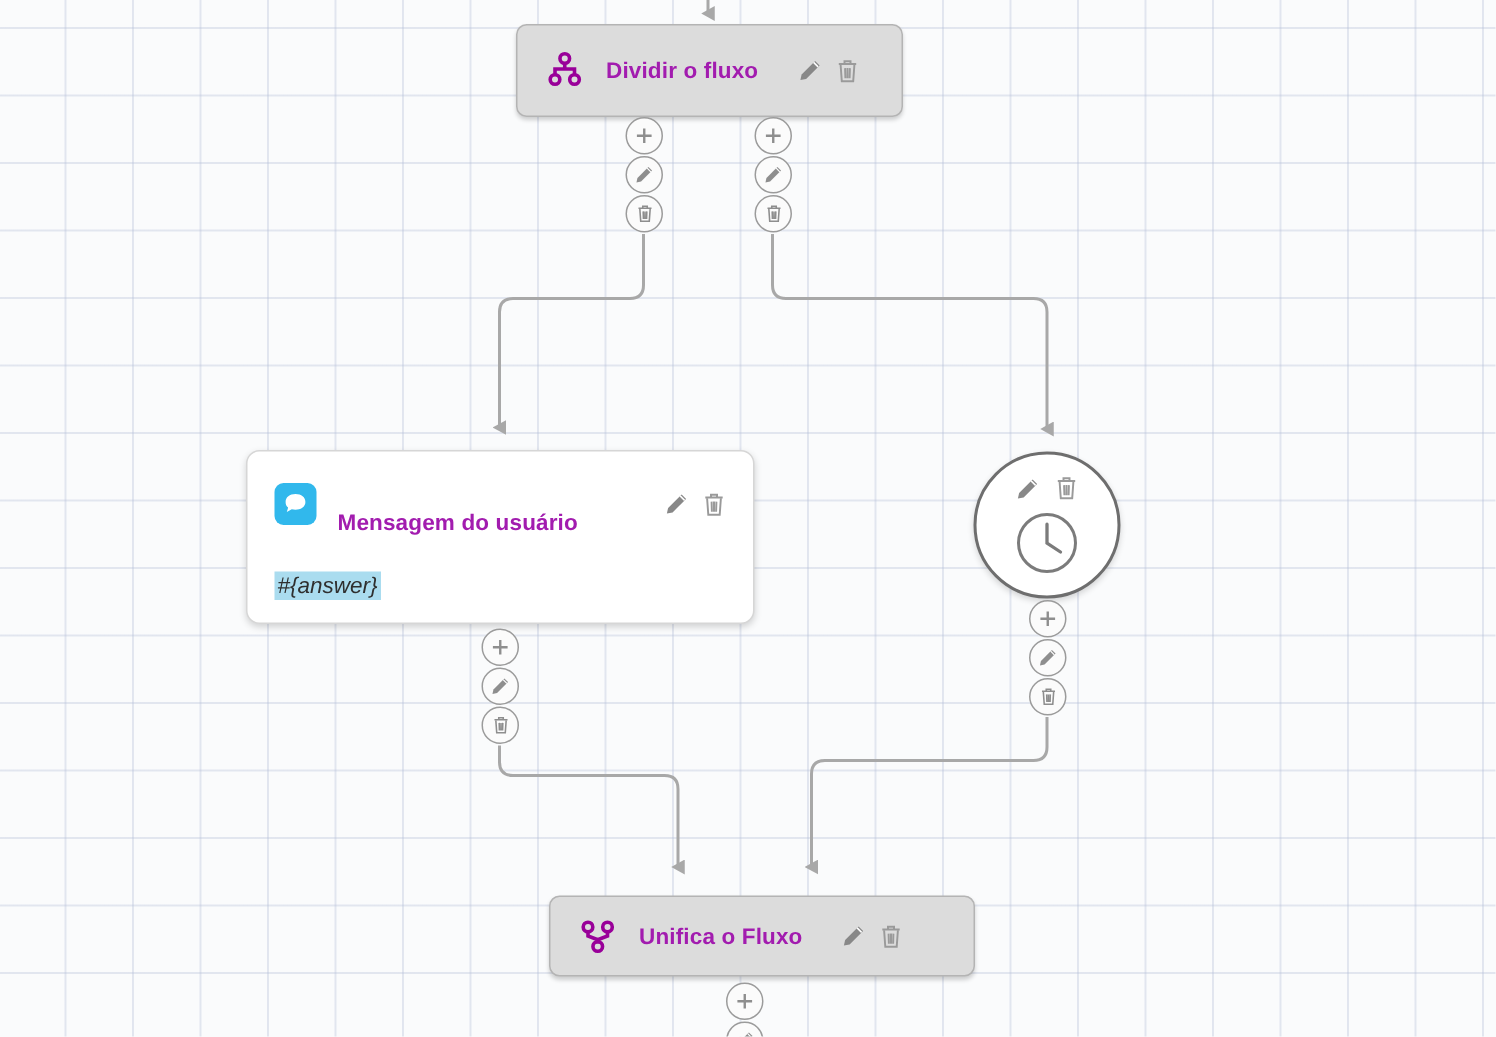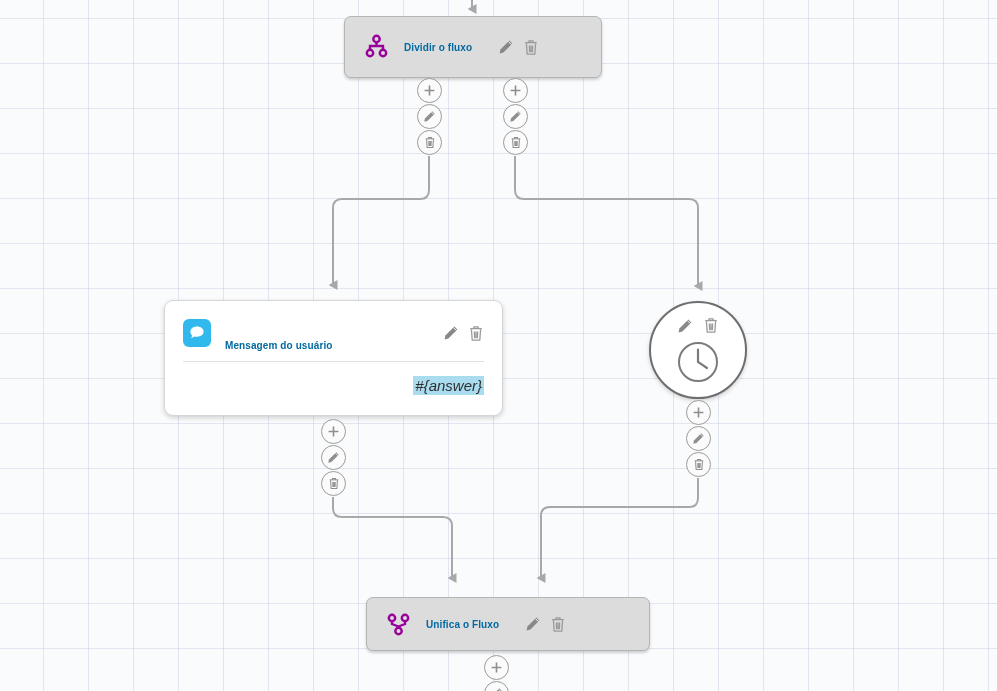--- a/index.html
+++ b/index.html
@@ -72,23 +72,23 @@
     background: #ffffff;
     border: 2px solid #6e6e6e;
     border-radius: 50%;
     box-shadow: 0 2px 4px rgba(0,0,0,0.16);
     display: flex;
     flex-direction: column;
     align-items: center;
   }
 
   .node-title {
-    font-size: 10px;
+    font-size: 15px;
     font-weight: bold;
-    color: #0369a1;
+    color: #a21caf;
     white-space: nowrap;
     letter-spacing: .1px;
   }
 
   .node-icon {
     display: inline-flex;
     align-items: center;
     justify-content: center;
     flex: none;
   }
@@ -115,21 +115,21 @@
   .card-head .node-title { margin-left: 14px; margin-top: 25px; }
   .card-head .tool-group { margin-left: auto; }
   .card-divider {
     height: 1px;
     background: #e2e2e2;
     margin: 0 18px;
   }
   .card-body {
     display: flex;
     align-items: center;
-    justify-content: flex-end;
+    justify-content: flex-start;
     padding: 14px 18px 18px 18px;
   }
   .var-token {
     font-family: "Liberation Sans", sans-serif;
     font-style: italic;
     font-size: 15px;
     color: #2f2f2f;
     background: #aadcef;
     padding: 1px 2px;
     white-space: nowrap;

